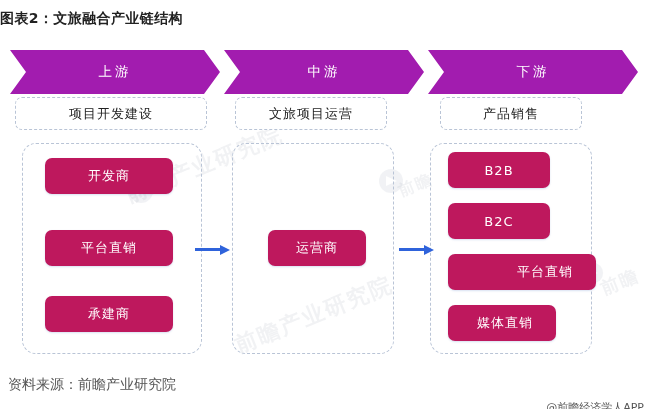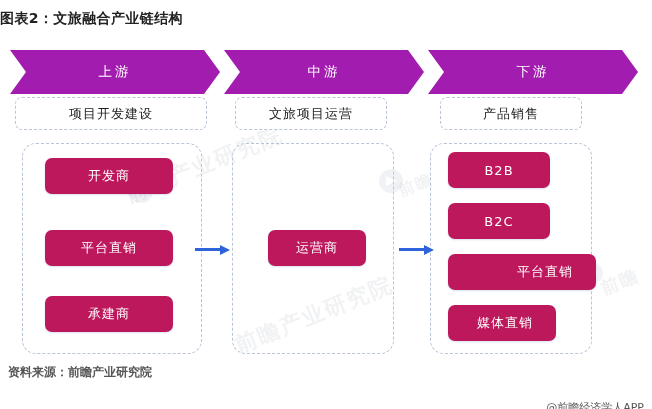--- a/index.html
+++ b/index.html
@@ -164,24 +164,23 @@
     width: 0; height: 0;
     border-top: 5px solid transparent;
     border-bottom: 5px solid transparent;
     border-left: 10px solid #2f63db;
   }
 
   
   #footer-source {
     position: absolute;
     left: 8px;
-    top: 364px;
-    font-size: 12px;
+    top: 376px;
+    font-size: 14px;
     color: #555555;
-    font-weight: bold;
   }
   #footer-brand {
     position: absolute;
     right: 8px;
     top: 372px;
     font-size: 11px;
     color: #555555;
     margin-top: 28px;
   }
 </style>

